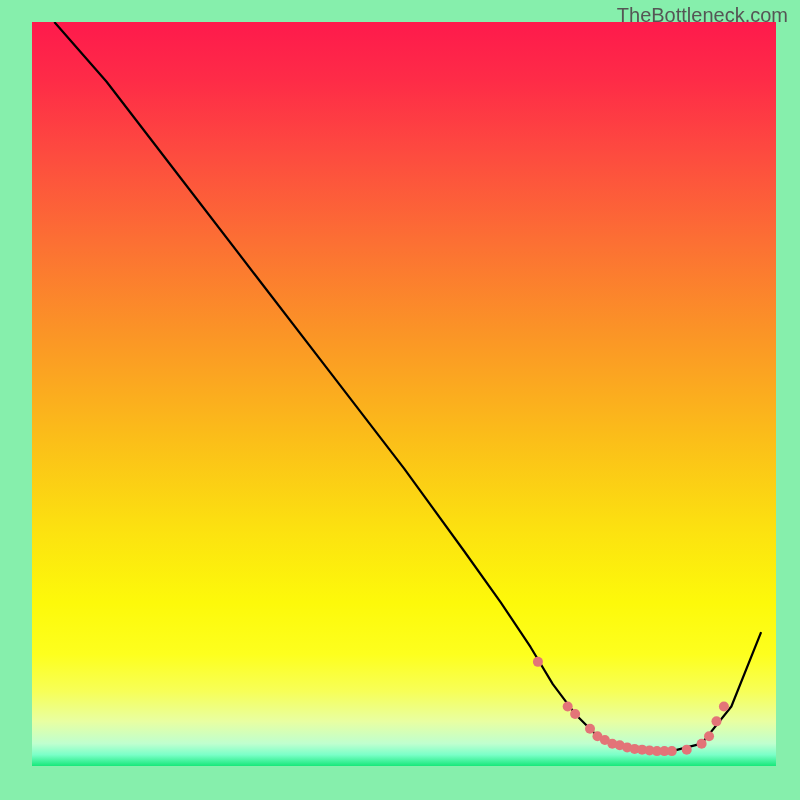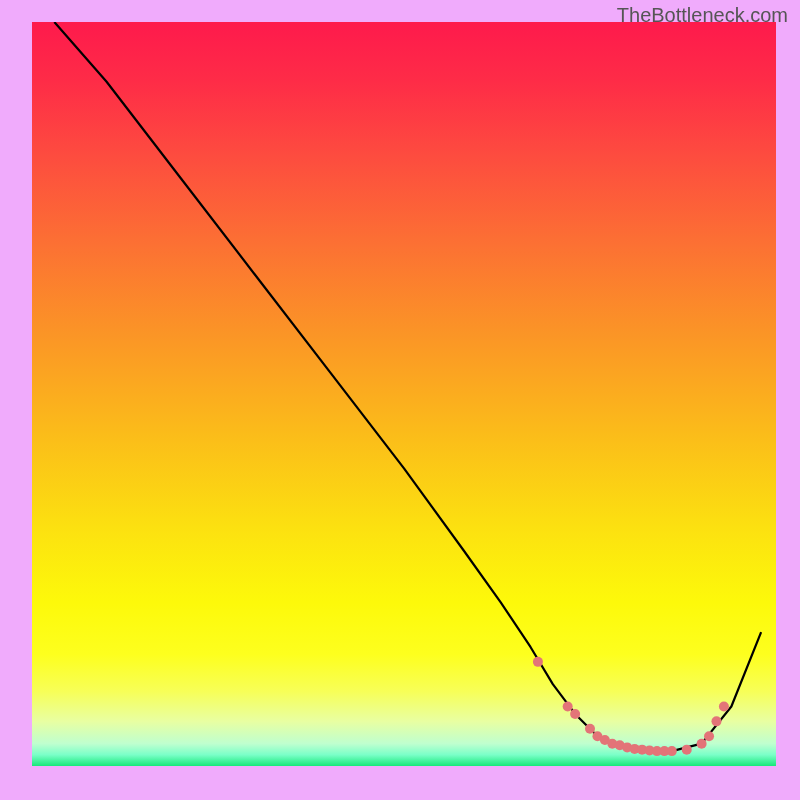--- a/index.html
+++ b/index.html
@@ -8,21 +8,21 @@
     background: #000;
     width: 800px;
     height: 800px;
     overflow: hidden;
     font-family: Arial, sans-serif;
   }
   .container {
     position: relative;
     width: 800px;
     height: 800px;
-    background: #f0abfc;
+    background: #86efac;
   }
   .watermark {
     position: absolute;
     top: 4px;
     right: 12px;
     color: #555;
     font-size: 20px;
     font-weight: 500;
     z-index: 10;
   }

